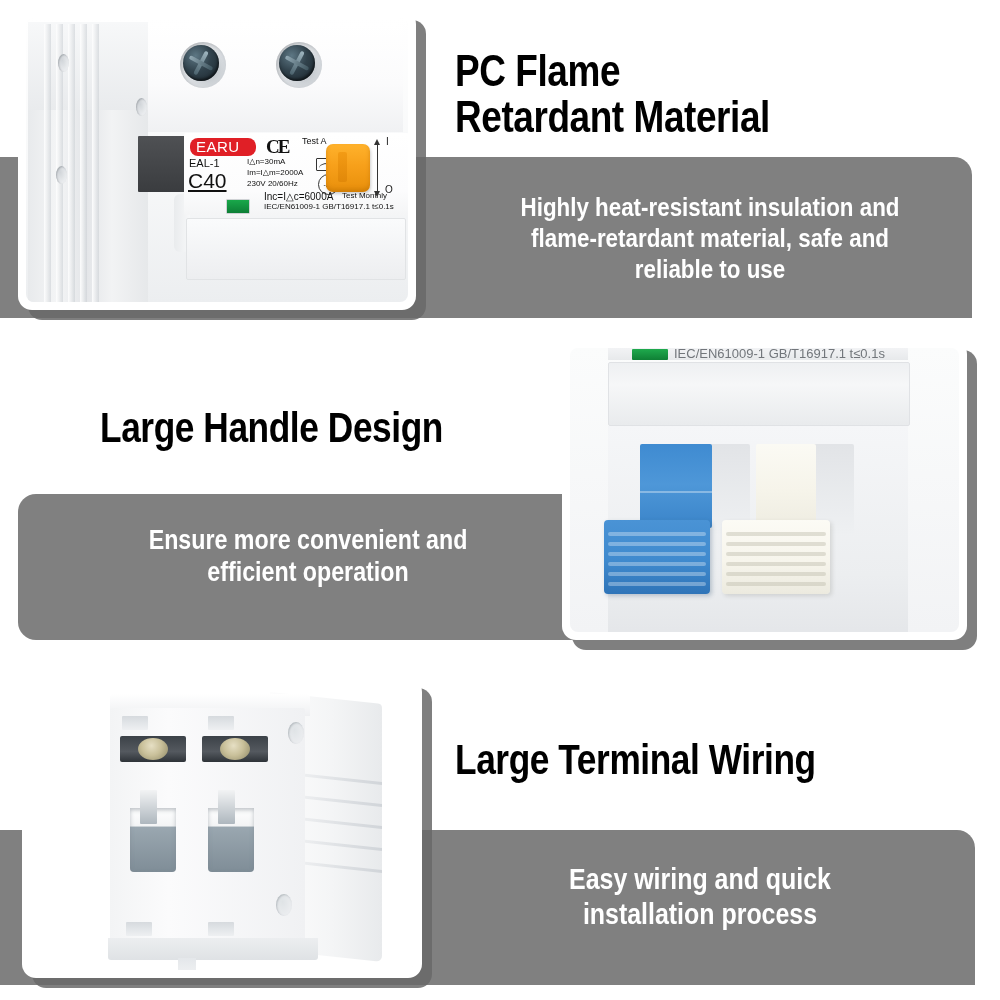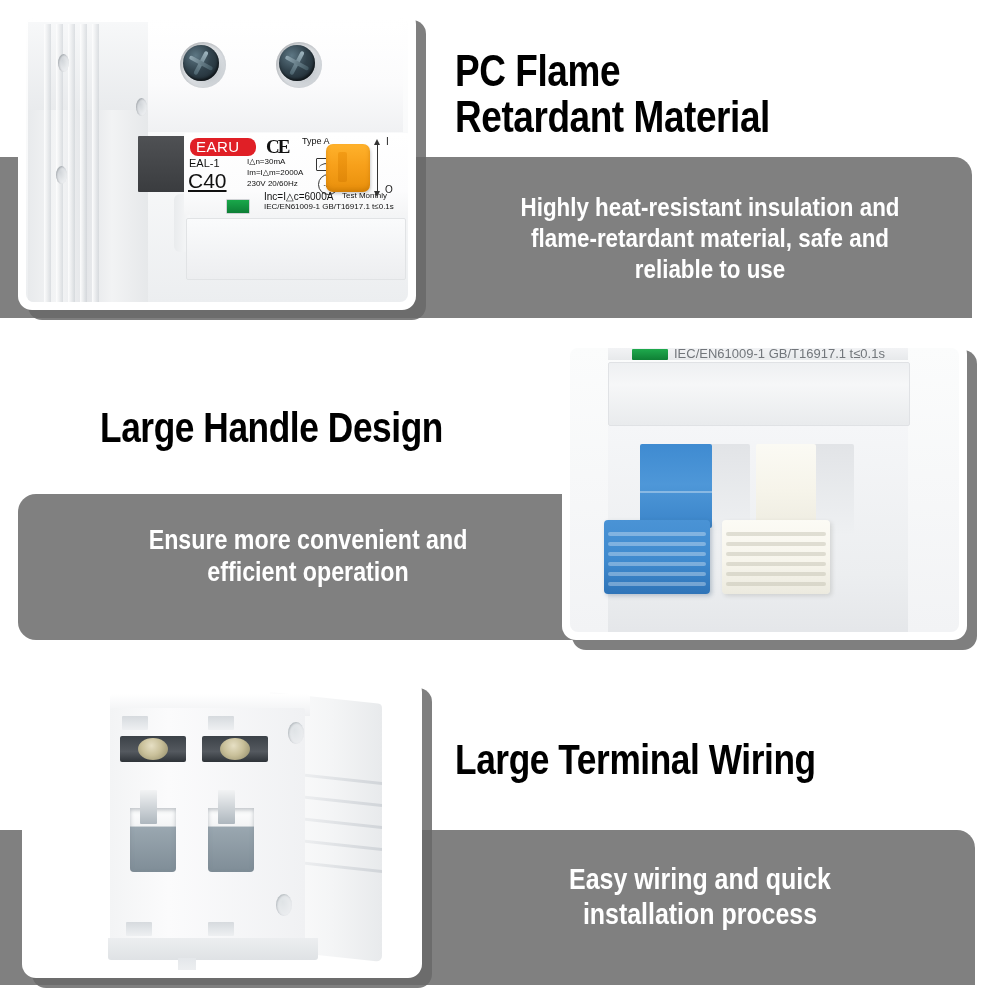--- a/index.html
+++ b/index.html
@@ -431,21 +431,21 @@
         <div class="p1-screw"></div>
       </div>
     </div>
 
     <div class="p1-darkpatch"></div>
     <div class="p1-pivot"></div>
 
     <div class="p1-label">
       <div class="lg-earu">EARU</div>
       <div class="lg-ce">CE</div>
-      <div class="lg-typea">Type A</div>
+      <div class="lg-typea">Test A</div>
       <div class="lg-model">EAL-1</div>
       <div class="lg-c40">C40</div>
       <div class="lg-spec">I△n=30mA
 Im=I△m=2000A
 230V 20/60Hz</div>
       <div class="lg-wave"></div>
       <div class="lg-temp">-25</div>
       <div class="lg-green"></div>
       <div class="lg-inc">Inc=I△c=6000A</div>
       <div class="lg-testmonthly">Test Monthly</div>

